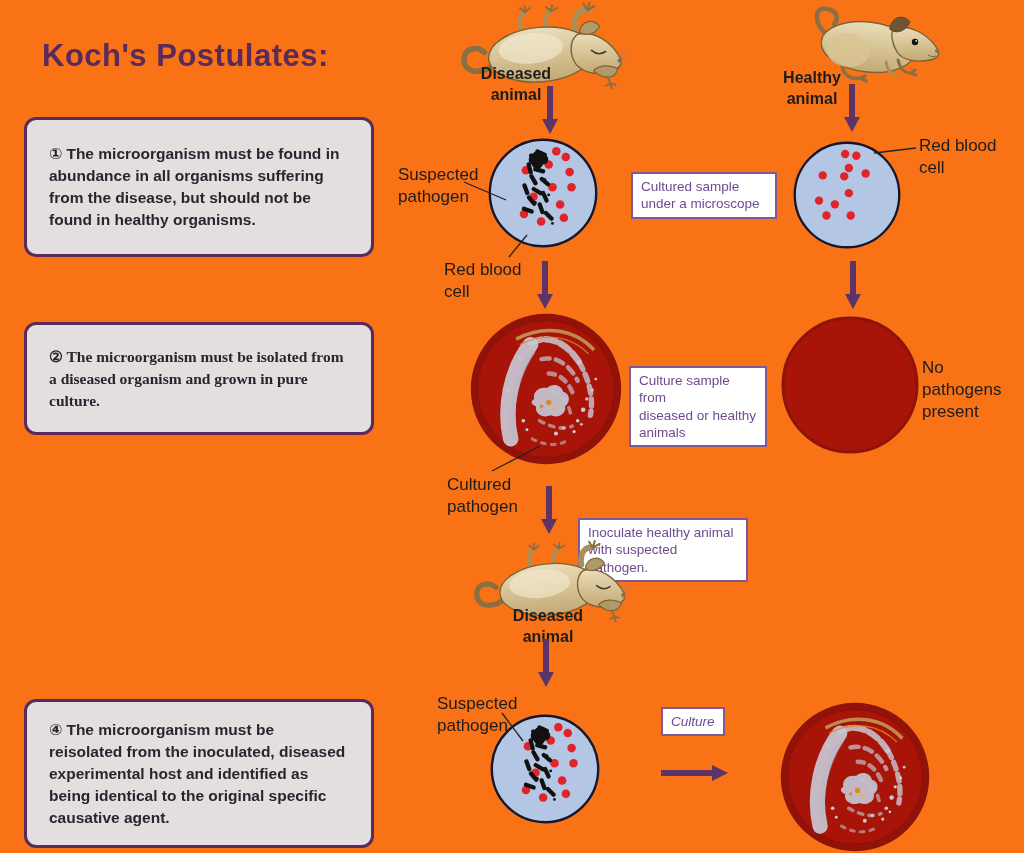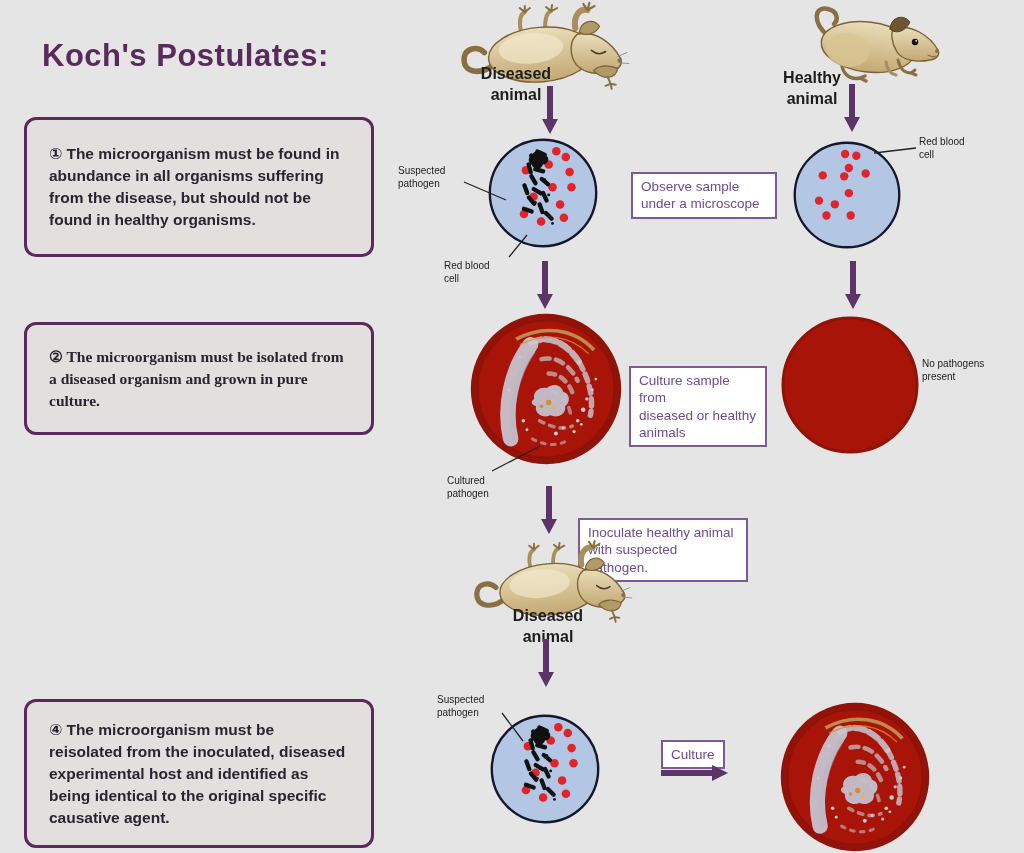--- a/index.html
+++ b/index.html
@@ -1,22 +1,22 @@
 <!DOCTYPE html>
 <html><head>
 <meta charset="utf-8">
 <style>
   * { margin:0; padding:0; box-sizing:border-box; }
   body { background:#ffffff; font-family:"Liberation Sans","DejaVu Sans",sans-serif; }
-  .canvas { position:relative; width:1024px; height:853px; background:#e5e5e5; overflow:hidden; }
+  .canvas { position:relative; width:1024px; height:853px; background:#f97316; overflow:hidden; }
   .title { position:absolute; left:42px; top:38px; font-size:31px; font-weight:bold; color:#5B2A5C; letter-spacing:.5px; }
   .pbox { position:absolute; background:#E2DFDE; border:3px solid #5B2A5C; border-radius:12px;
           display:flex; align-items:center; padding:10px 20px 10px 22px; }
   .pbox p { font-size:15.5px; font-weight:bold; color:#2B2430; line-height:1.42; }
-  .lbl { position:absolute; font-size:10px; color:#1C1C1C; line-height:1.3; white-space:pre-line; }
+  .lbl { position:absolute; font-size:17px; color:#1C1C1C; line-height:1.3; white-space:pre-line; }
   .lbl.bold { font-weight:bold; font-size:16px; text-align:center; }
   .ann { position:absolute; background:#ffffff; border:2px solid #7D5A96; color:#6F4A8F;
          font-size:13.5px; line-height:1.28; padding:4px 8px; white-space:pre-line; }
   svg.illu { position:absolute; overflow:visible; }
   .overlay { position:absolute; left:0; top:0; pointer-events:none; }
 </style>
 </head>
 <body>
 
 <div class="canvas">
@@ -195,21 +195,21 @@
     </svg>
 
   <svg class="illu" style="left:486px; top:136px;" width="114" height="114" viewBox="0 0 120 120">
       <use href="#sample-pathogen" xlink:href="#sample-pathogen"></use>
     </svg>
   <div class="lbl" style="left:398px; top:164px;">Suspected
 pathogen</div>
   <div class="lbl" style="left:444px; top:259px;">Red blood
 cell</div>
 
-  <div class="ann" style="left:631px; top:172px; width:146px;">Observe sample
+  <div class="ann" style="left:631px; top:172px; width:146px;">Cultured sample
 under a microscope</div>
 
   <svg class="illu" style="left:791px; top:139px;" width="112" height="112" viewBox="0 0 120 120">
       <use href="#sample-healthy" xlink:href="#sample-healthy"></use>
     </svg>
   <div class="lbl" style="left:919px; top:135px;">Red blood
 cell</div>
 
   <svg class="illu" style="left:536px; top:261px;" width="18" height="48" viewBox="0 0 18 48">
       <use href="#arrow-v" xlink:href="#arrow-v"></use>
@@ -249,21 +249,21 @@
   <svg class="illu" style="left:537px; top:639px;" width="18" height="48" viewBox="0 0 18 48">
       <use href="#arrow-v" xlink:href="#arrow-v"></use>
     </svg>
 
   <svg class="illu" style="left:488px; top:712px;" width="114" height="114" viewBox="0 0 120 120">
       <use href="#sample-pathogen" xlink:href="#sample-pathogen"></use>
     </svg>
   <div class="lbl" style="left:437px; top:693px;">Suspected
 pathogen</div>
 
-  <div class="ann" style="left:661px; top:740px;">Culture</div>
+  <div class="ann" style="left:661px; top:707px;font-style:italic;">Culture</div>
   <svg class="illu" style="left:661px; top:764px;" width="68" height="18" viewBox="0 0 68 18">
     <rect x="0" y="6" width="52" height="6" fill="#5C3467"></rect>
       <polygon points="51,1 51,17 67,9" fill="#5C3467"></polygon>
   </svg>
 
   <svg class="illu" style="left:779px; top:701px;" width="152" height="152" viewBox="0 0 170 170">
       <use href="#plate-streaked" xlink:href="#plate-streaked"></use>
     </svg>
 
   <svg class="overlay" width="1024" height="853" viewBox="0 0 1024 853">

